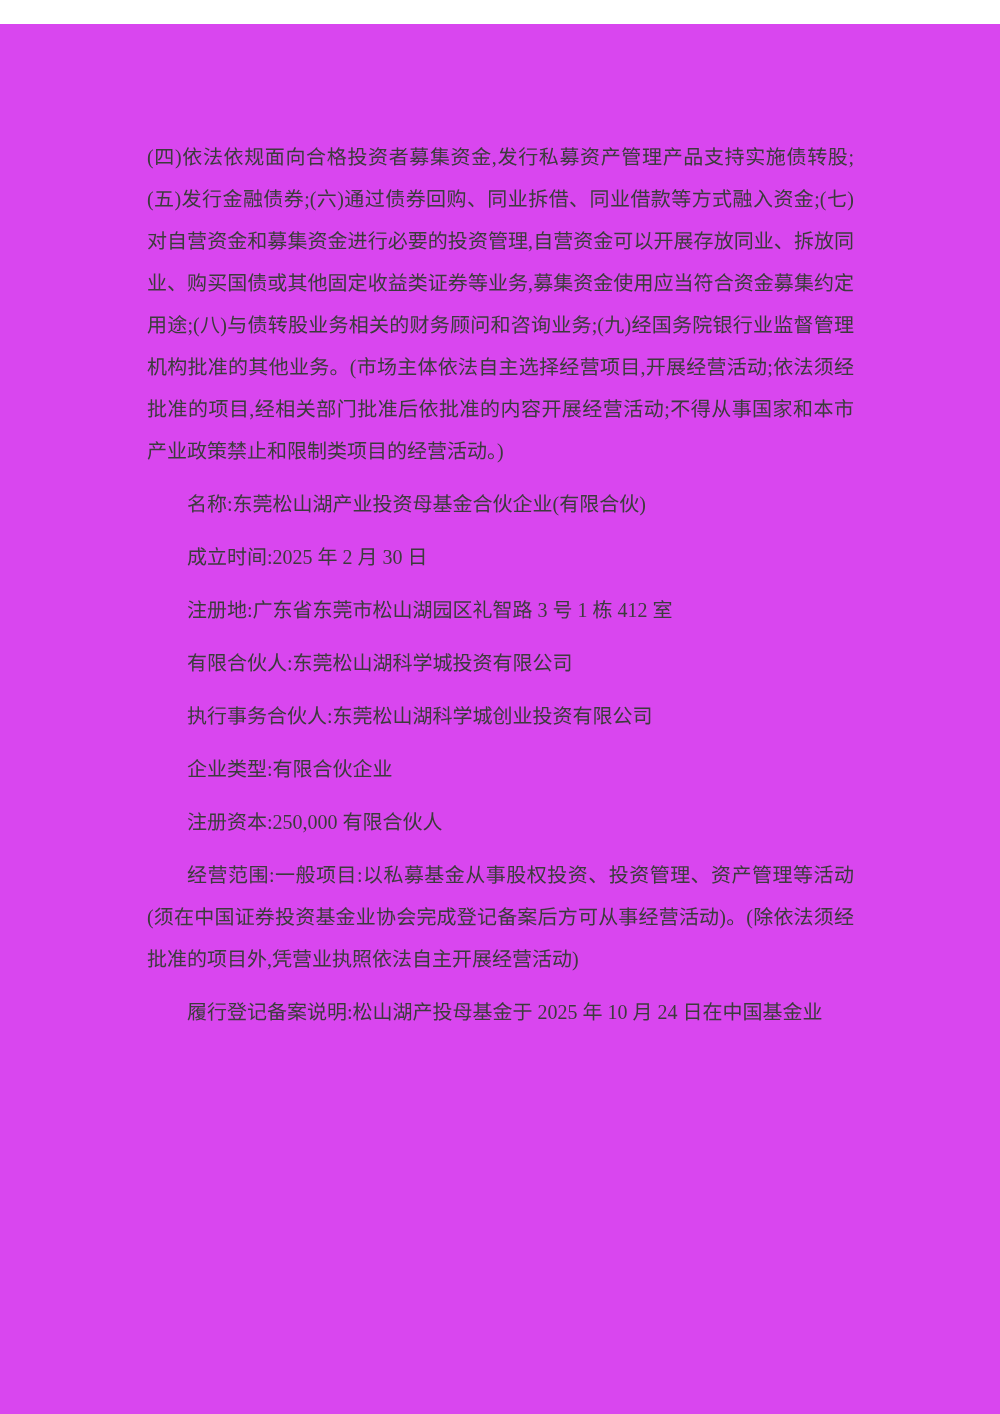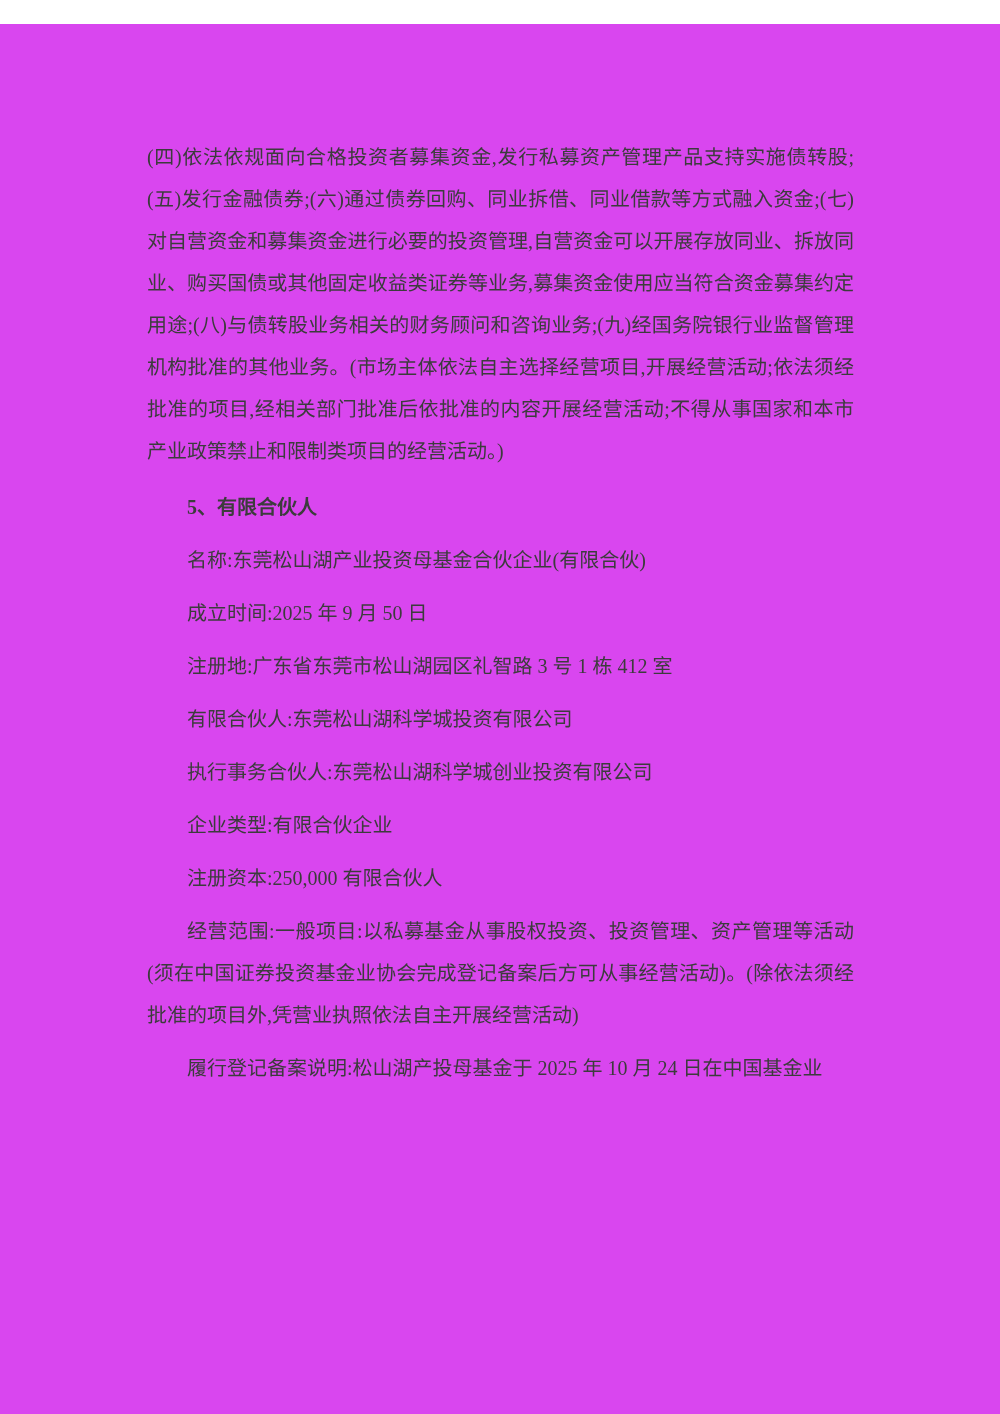--- a/index.html
+++ b/index.html
@@ -45,23 +45,22 @@
     text-indent: 2em;
     margin-top: 11px;
   }
 </style>
 </head>
 <body>
 
 <div class="page" style="background: #d946ef; margin-top: 24px;">
   <div class="doc-body" style="color: rgb(60, 60, 60);">
       <p class="para body">(四)依法依规面向合格投资者募集资金,发行私募资产管理产品支持实施债转股;(五)发行金融债券;(六)通过债券回购、同业拆借、同业借款等方式融入资金;(七)对自营资金和募集资金进行必要的投资管理,自营资金可以开展存放同业、拆放同业、购买国债或其他固定收益类证券等业务,募集资金使用应当符合资金募集约定用途;(八)与债转股业务相关的财务顾问和咨询业务;(九)经国务院银行业监督管理机构批准的其他业务。(市场主体依法自主选择经营项目,开展经营活动;依法须经批准的项目,经相关部门批准后依批准的内容开展经营活动;不得从事国家和本市产业政策禁止和限制类项目的经营活动。)</p>
-      <p class="para heading">5、有限合伙人</p>
       <p class="para item">名称:东莞松山湖产业投资母基金合伙企业(有限合伙)</p>
-      <p class="para item">成立时间:2025 年 9 月 50 日</p>
+      <p class="para item">成立时间:2025 年 2 月 30 日</p>
       <p class="para item">注册地:广东省东莞市松山湖园区礼智路 3 号 1 栋 412 室</p>
       <p class="para item">有限合伙人:东莞松山湖科学城投资有限公司</p>
       <p class="para item">执行事务合伙人:东莞松山湖科学城创业投资有限公司</p>
       <p class="para item">企业类型:有限合伙企业</p>
       <p class="para item">注册资本:250,000 有限合伙人</p>
       <p class="para item">经营范围:一般项目:以私募基金从事股权投资、投资管理、资产管理等活动(须在中国证券投资基金业协会完成登记备案后方可从事经营活动)。(除依法须经批准的项目外,凭营业执照依法自主开展经营活动)</p>
       <p class="para item">履行登记备案说明:松山湖产投母基金于 2025 年 10 月 24 日在中国基金业</p>
     </div>
 </div>
 

